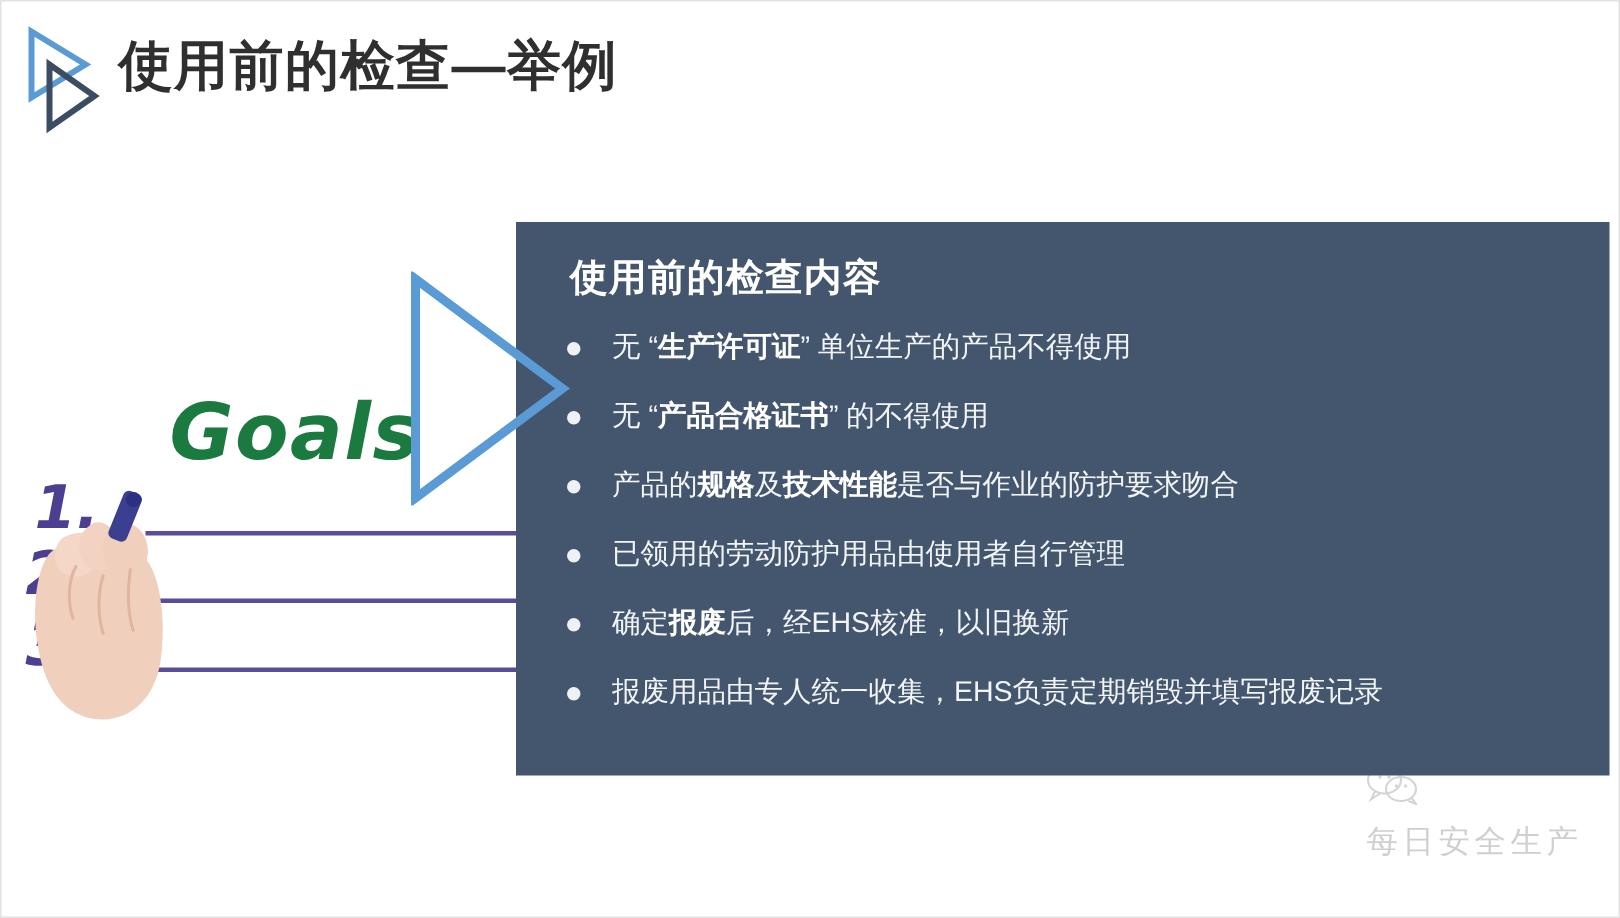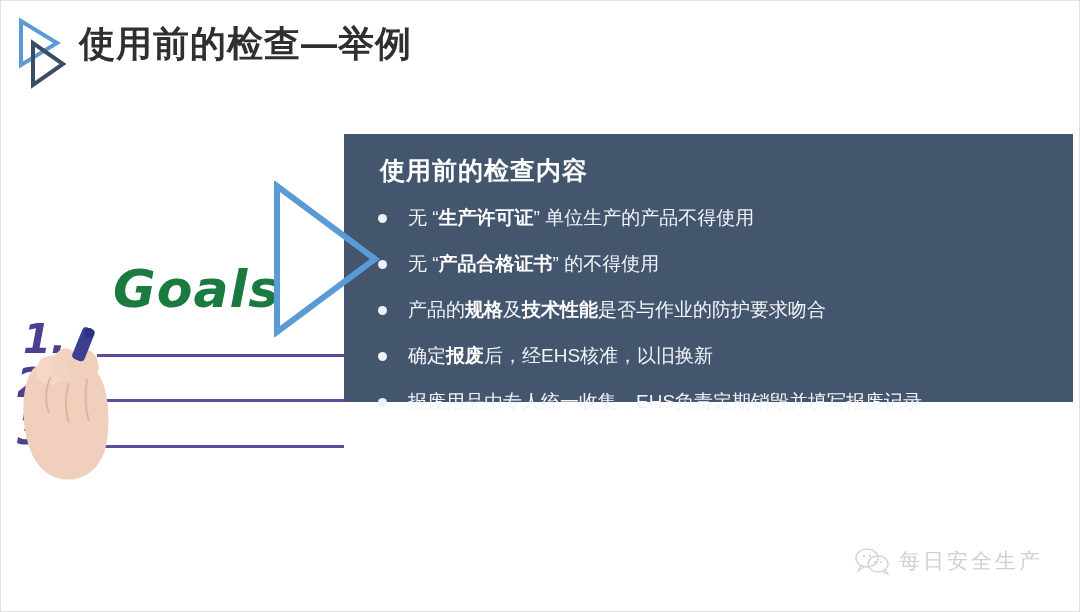--- a/index.html
+++ b/index.html
@@ -99,22 +99,22 @@
   #arrow-triangle {
     position: absolute;
     left: 271px; top: 180px;
     width: 108px; height: 156px;
     z-index: 4;
   }
 
   
   #content-box {
     position: absolute;
-    left: 343px; top: 133px;
-    width: 729px; height: 268px;
+    left: 343px; top: 147px;
+    width: 729px; height: 369px;
     background: #44556e;
     z-index: 2;
   }
 
   #content-heading {
     position: absolute;
     left: 36px; top: 20px;
     font-size: 25px;
     font-weight: bold;
     color: #ffffff;
@@ -145,24 +145,25 @@
     width: 9px; height: 9px;
     border-radius: 50%;
     background: #eef2f6;
   }
 
   .bullet-item b { font-weight: bold; color: #ffffff; }
 
   
   #watermark {
     position: absolute;
-    right: 36px; bottom: 36px;
+    right: 24px; bottom: 36px;
     display: flex;
     gap: 10px;
     opacity: 0.42;
+    flex-direction: column;
   }
 
   #wechat-icon { width: 34px; height: 28px; }
 
   #watermark-text {
     font-size: 21px;
     color: #8e8e8e;
     letter-spacing: 3px;
     white-space: nowrap;
   }
@@ -235,20 +236,24 @@
       <li class="bullet-item">
         <span class="bullet-dot"></span>
         <span>无 “<b>产品合格证书</b>” 的不得使用</span>
       </li>
       <li class="bullet-item">
         <span class="bullet-dot"></span>
         <span>产品的<b>规格</b>及<b>技术性能</b>是否与作业的防护要求吻合</span>
       </li>
       <li class="bullet-item">
         <span class="bullet-dot"></span>
+        <span>已领用的劳动防护用品由使用者自行管理</span>
+      </li>
+      <li class="bullet-item">
+        <span class="bullet-dot"></span>
         <span>确定<b>报废</b>后，经EHS核准，以旧换新</span>
       </li>
       <li class="bullet-item">
         <span class="bullet-dot"></span>
         <span>报废用品由专人统一收集，EHS负责定期销毁并填写报废记录</span>
       </li>
     </ul>
   </div>
 
   <div id="watermark">

